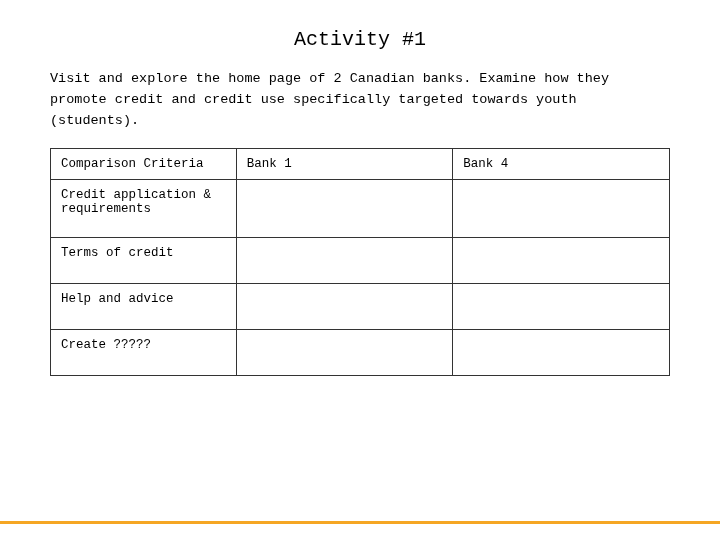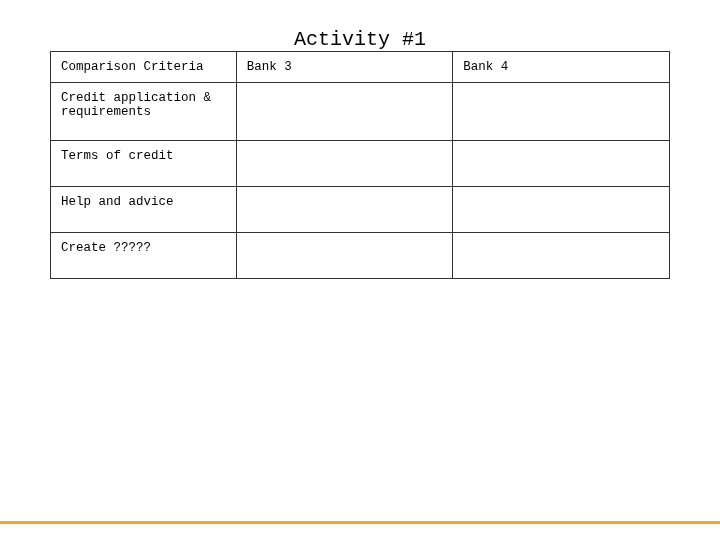--- a/index.html
+++ b/index.html
@@ -22,20 +22,21 @@
       height: 540px;
       background: #ffffff;
       padding: 28px 50px 20px 50px;
       position: relative;
     }
 
     .title {
       text-align: center;
       font-size: 20px;
       font-weight: normal;
+      margin-bottom: 18px;
       font-family: 'Courier New', Courier, monospace;
     }
 
     .intro-text {
       font-size: 13.5px;
       line-height: 1.55;
       margin-bottom: 16px;
       font-family: 'Courier New', Courier, monospace;
     }
 
@@ -98,27 +99,28 @@
       background: #f5a623;
     }
   </style>
 </head>
 <body>
 
 <div class="page-container">
 
   <h1 class="title">Activity #1</h1>
 
+  <p class="intro-text">Visit and explore the home page of 2 Canadian banks. Examine how they promote credit and credit use specifically targeted towards youth (students).</p>
 
 
   <table class="comparison-table">
     <thead>
       <tr>
         <th class="col-criteria">Comparison Criteria</th>
-        <th class="col-bank">Bank 3</th>
+        <th class="col-bank">Bank 1</th>
         <th class="col-bank">Bank 4</th>
       </tr>
     </thead>
     <tbody>
       <tr class="row-tall">
         <td class="col-criteria">Credit application &amp;<br>requirements</td>
         <td class="col-bank"></td>
         <td class="col-bank"></td>
       </tr>
       <tr class="row-medium">

